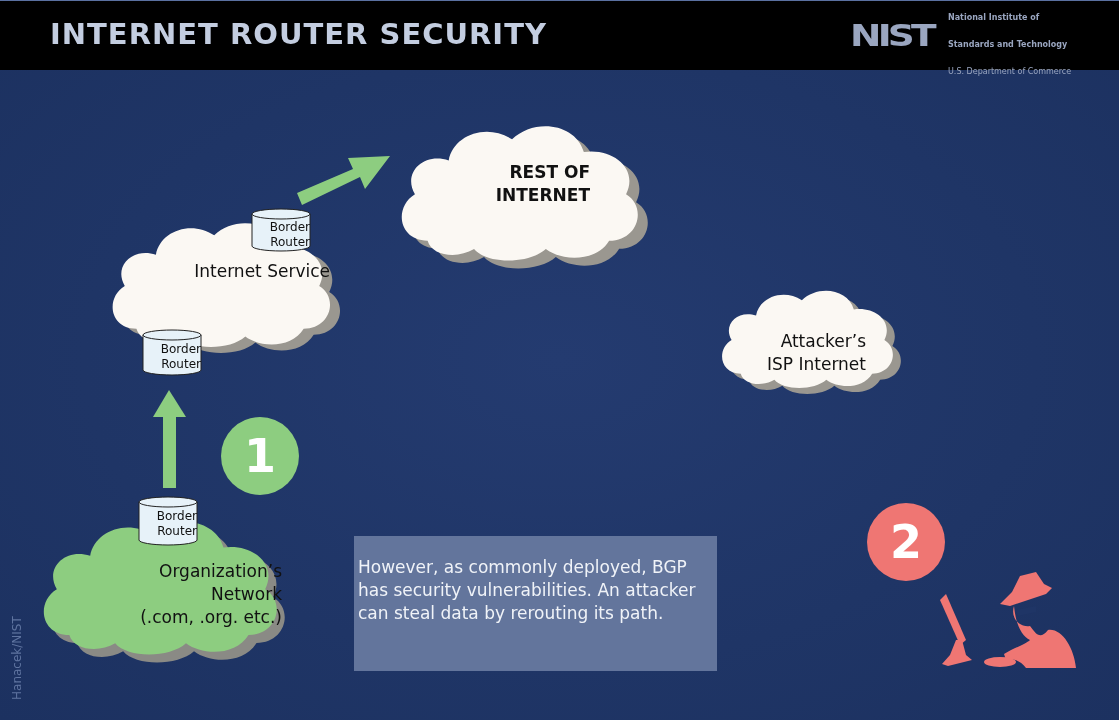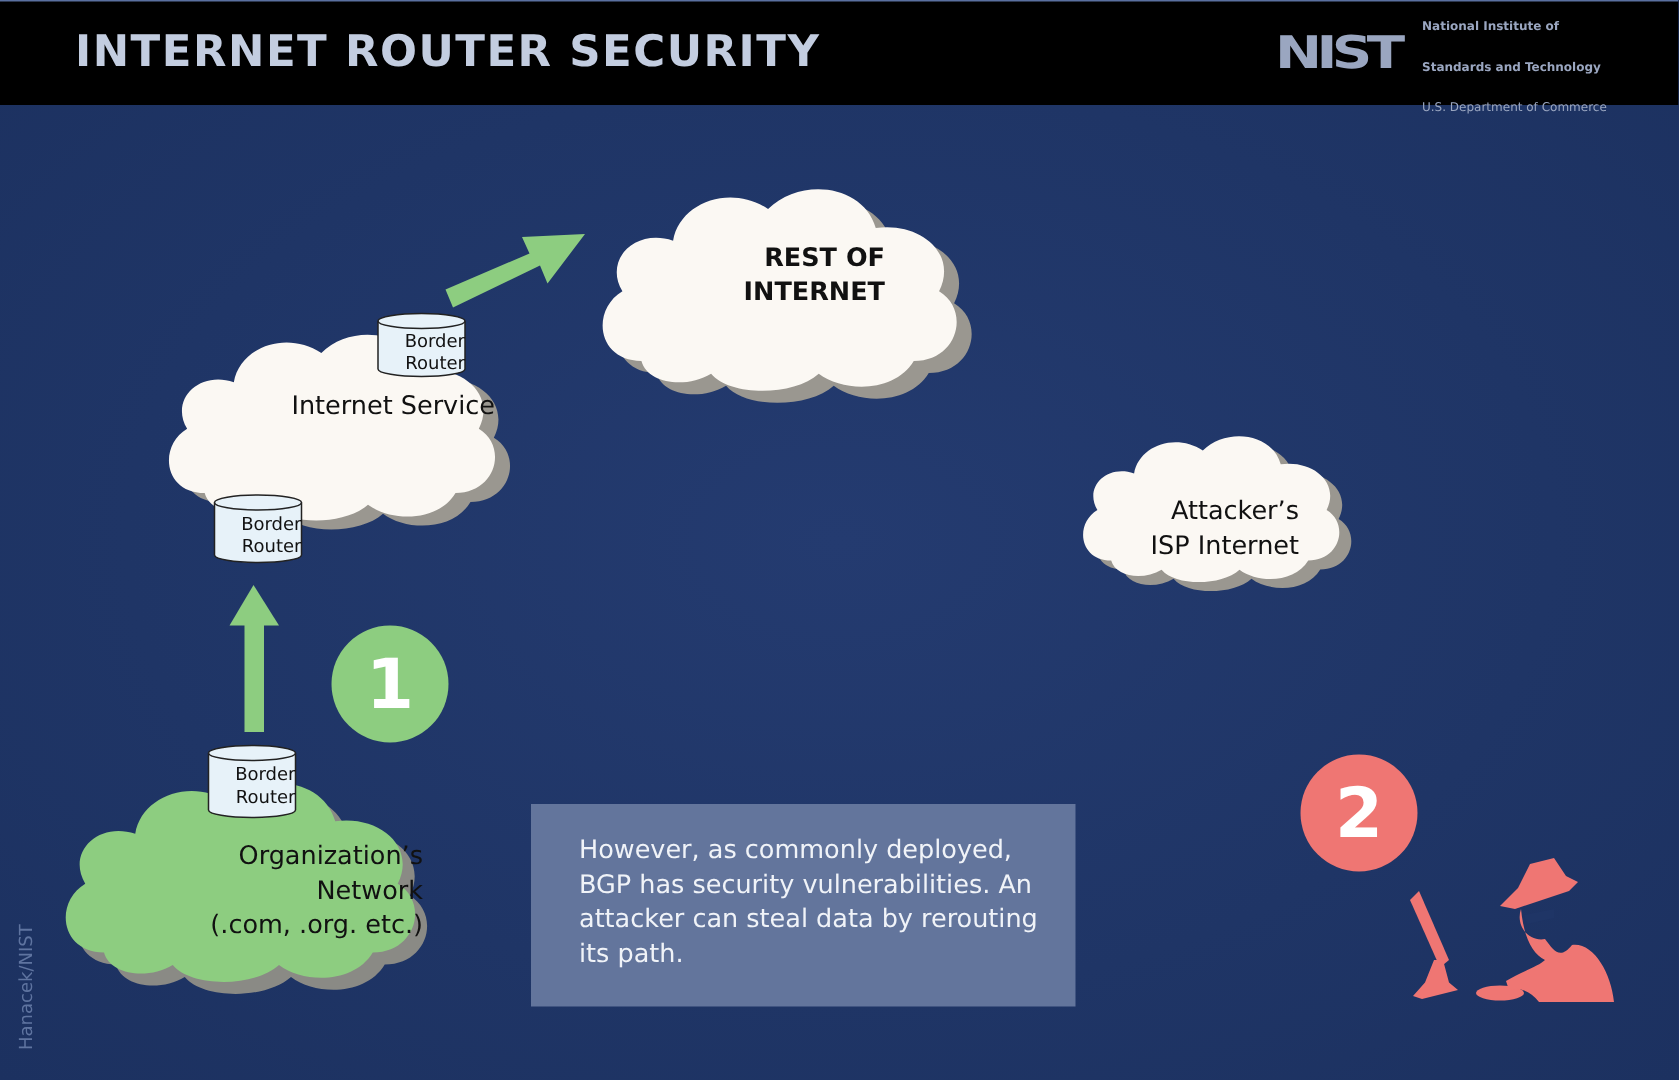--- a/index.html
+++ b/index.html
@@ -48,21 +48,21 @@
   .router-label { font-size: 12px; line-height: 15px; color: #111; }
 
   .badge {
     position: absolute; width: 78px; height: 78px; border-radius: 50%;
     display: flex; align-items: center; justify-content: center;
     color: #fff; font-weight: bold; font-size: 46px;
     font-family: "DejaVu Sans", sans-serif;
   }
   .info-box {
     position: absolute; left: 354px; top: 536px; width: 363px; height: 135px;
-    background: #63759c; padding: 20px 18px 0 32px;
+    background: #63759c; padding: 20px 18px 0 4px;
     color: #f0f3f8; font-size: 17px; line-height: 23px;
   }
   .credit {
     position: absolute; left: 10px; top: 700px;
     transform: rotate(-90deg); transform-origin: left top;
     color: #5f74a0; font-size: 12px; white-space: nowrap;
   }
 </style>
 </head>
 <body>

